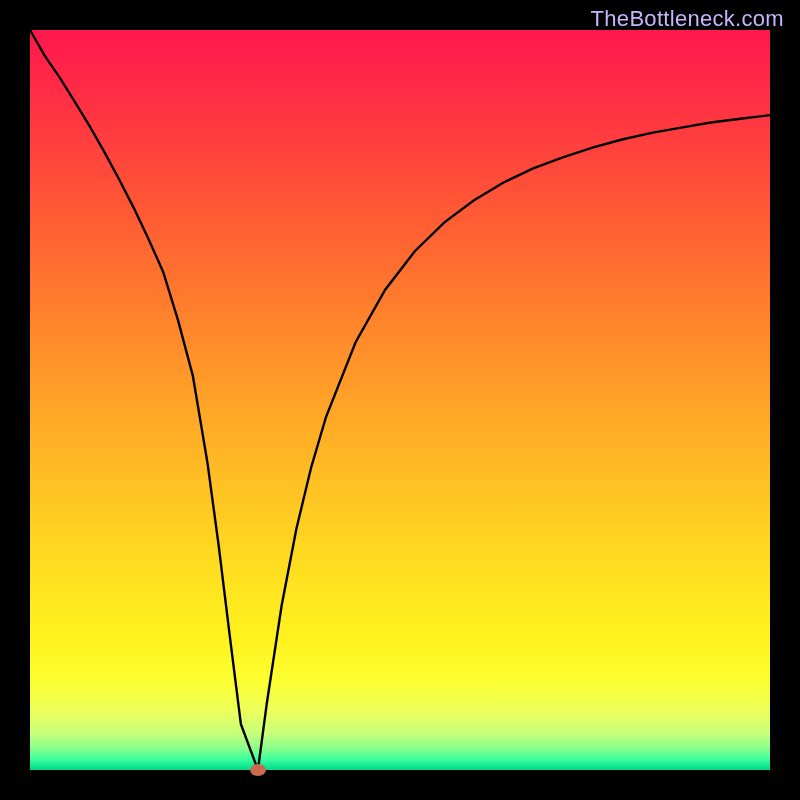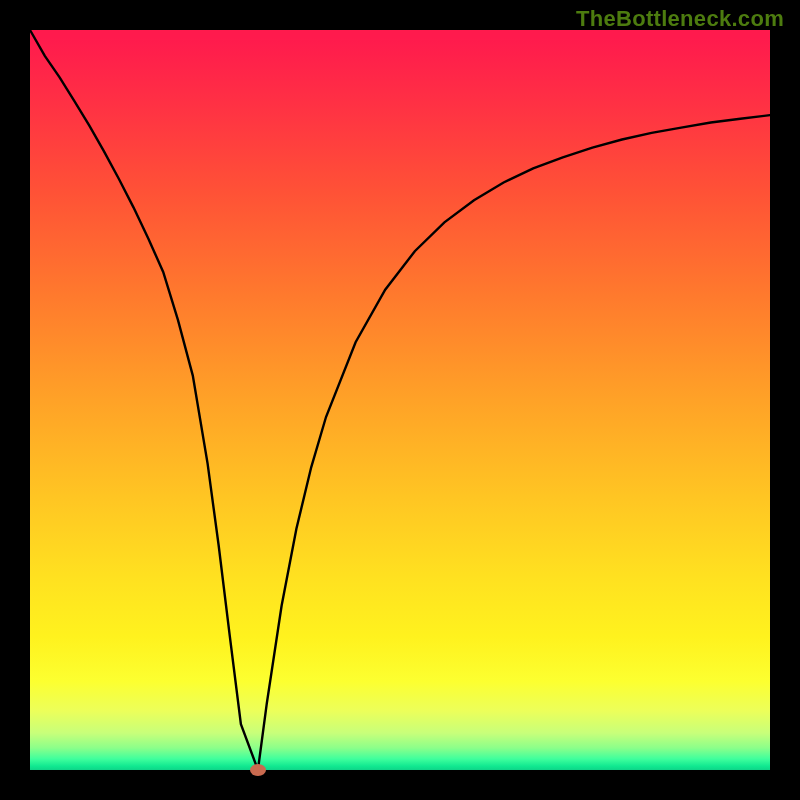--- a/index.html
+++ b/index.html
@@ -41,23 +41,23 @@
       #8cff8a 97%,
       #3fff9d 98.5%,
       #10e890 99.5%,
       #0fd488 100%
     );
   }
   .watermark {
     position: absolute;
     top: 6px;
     right: 16px;
-    color: #4d7c0f;
+    color: #c4b5fd;
     font-size: 22px;
-    font-weight: 700;
+    font-weight: 400;
     letter-spacing: 0.3px;
     user-select: none;
   }
   svg.curve {
     position: absolute;
     inset: 0;
     width: 740px;
     height: 740px;
     overflow: visible;
   }

